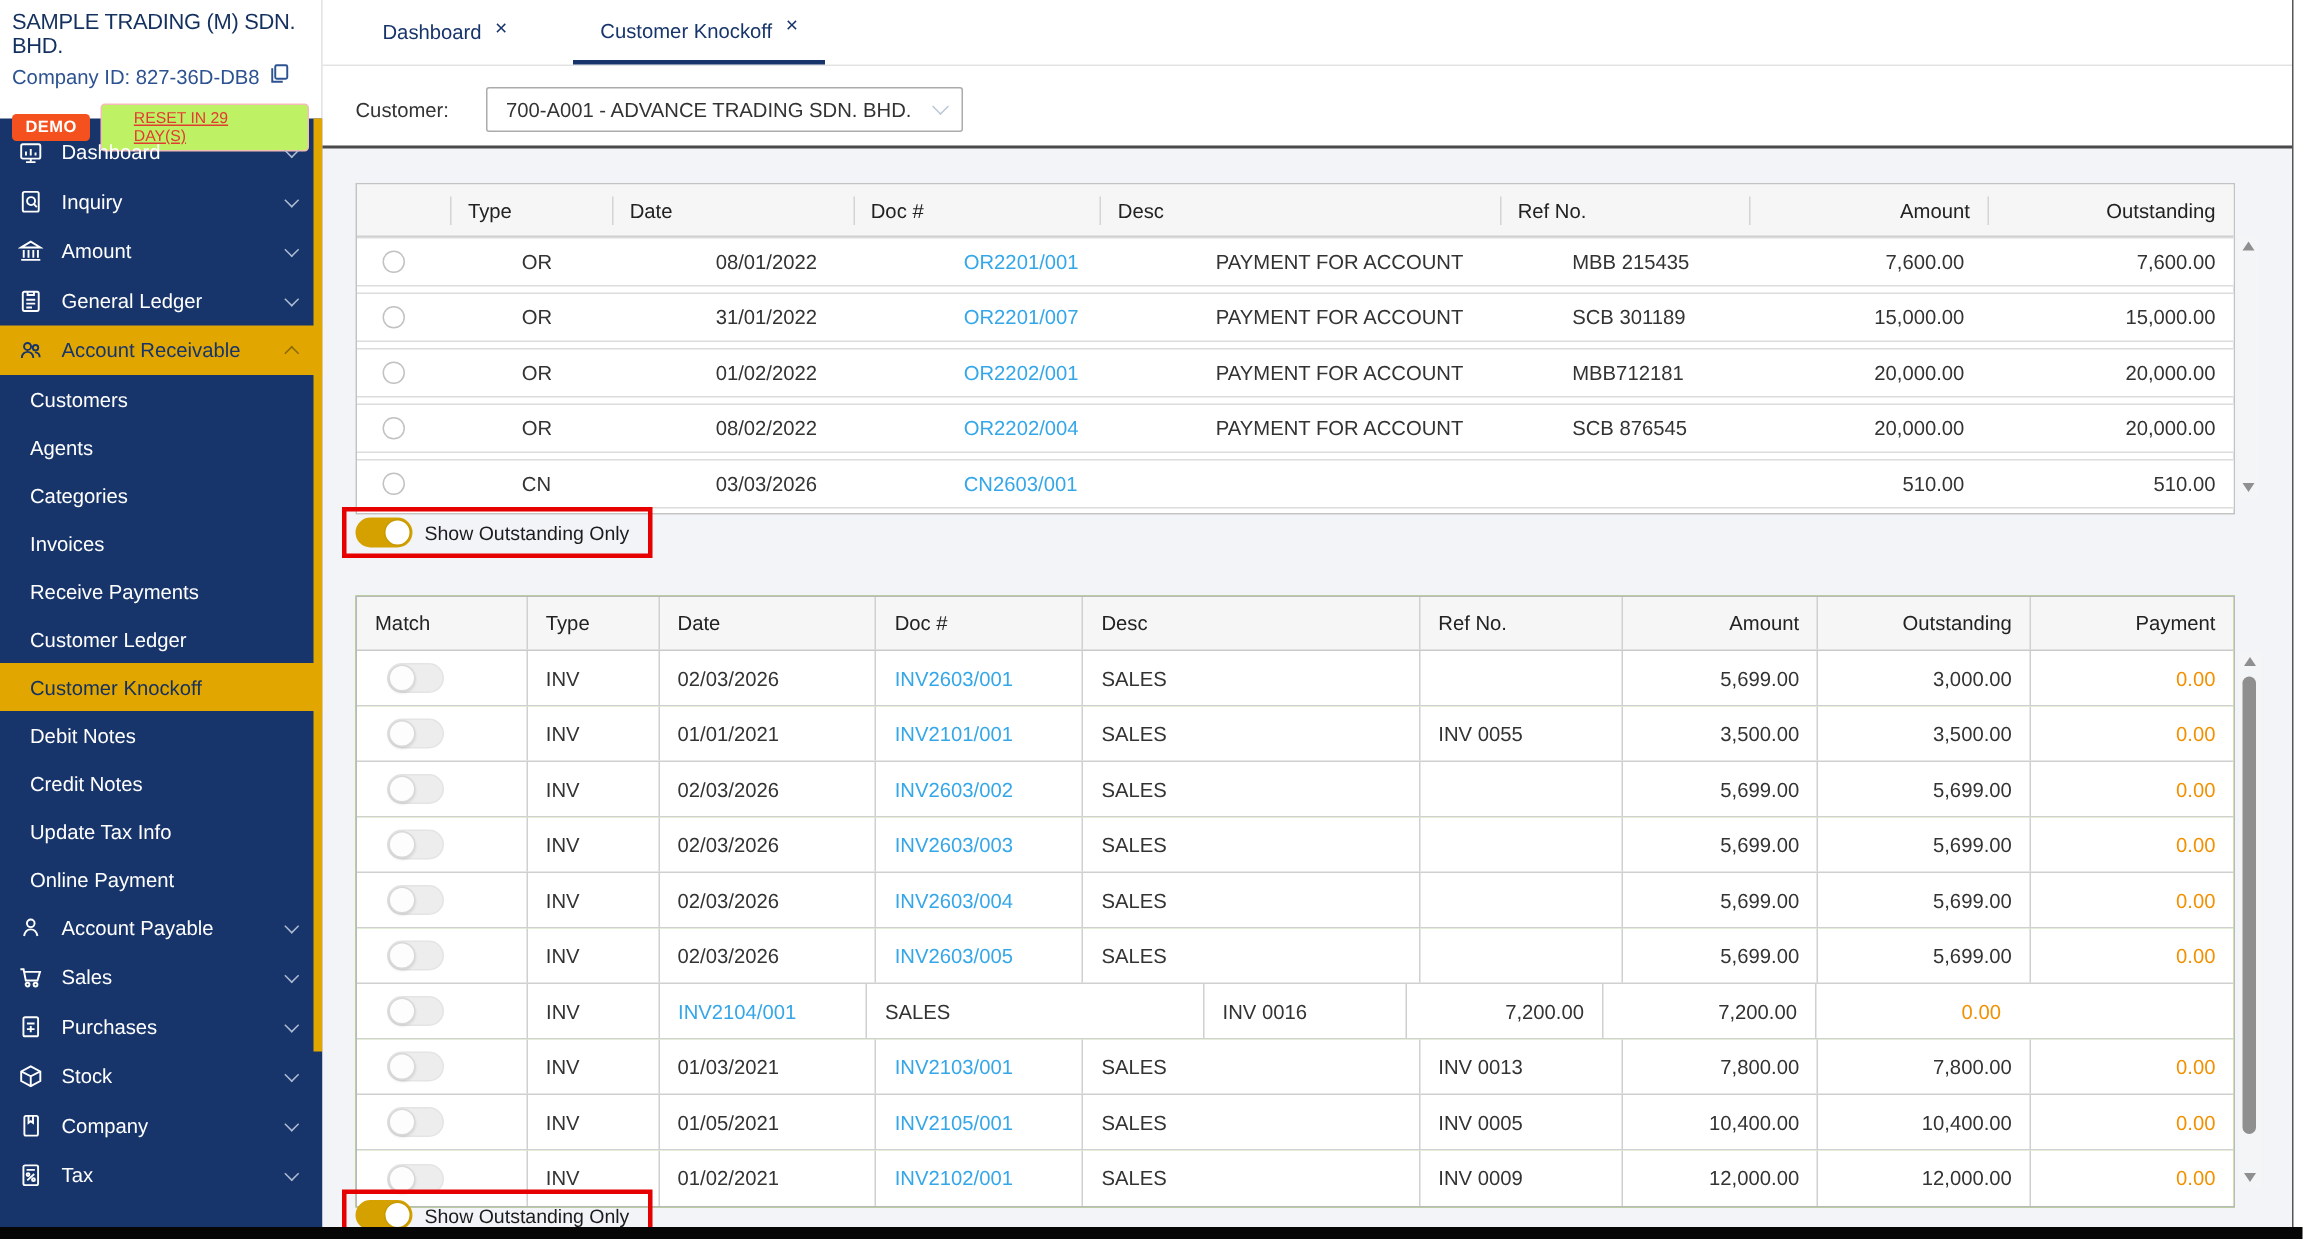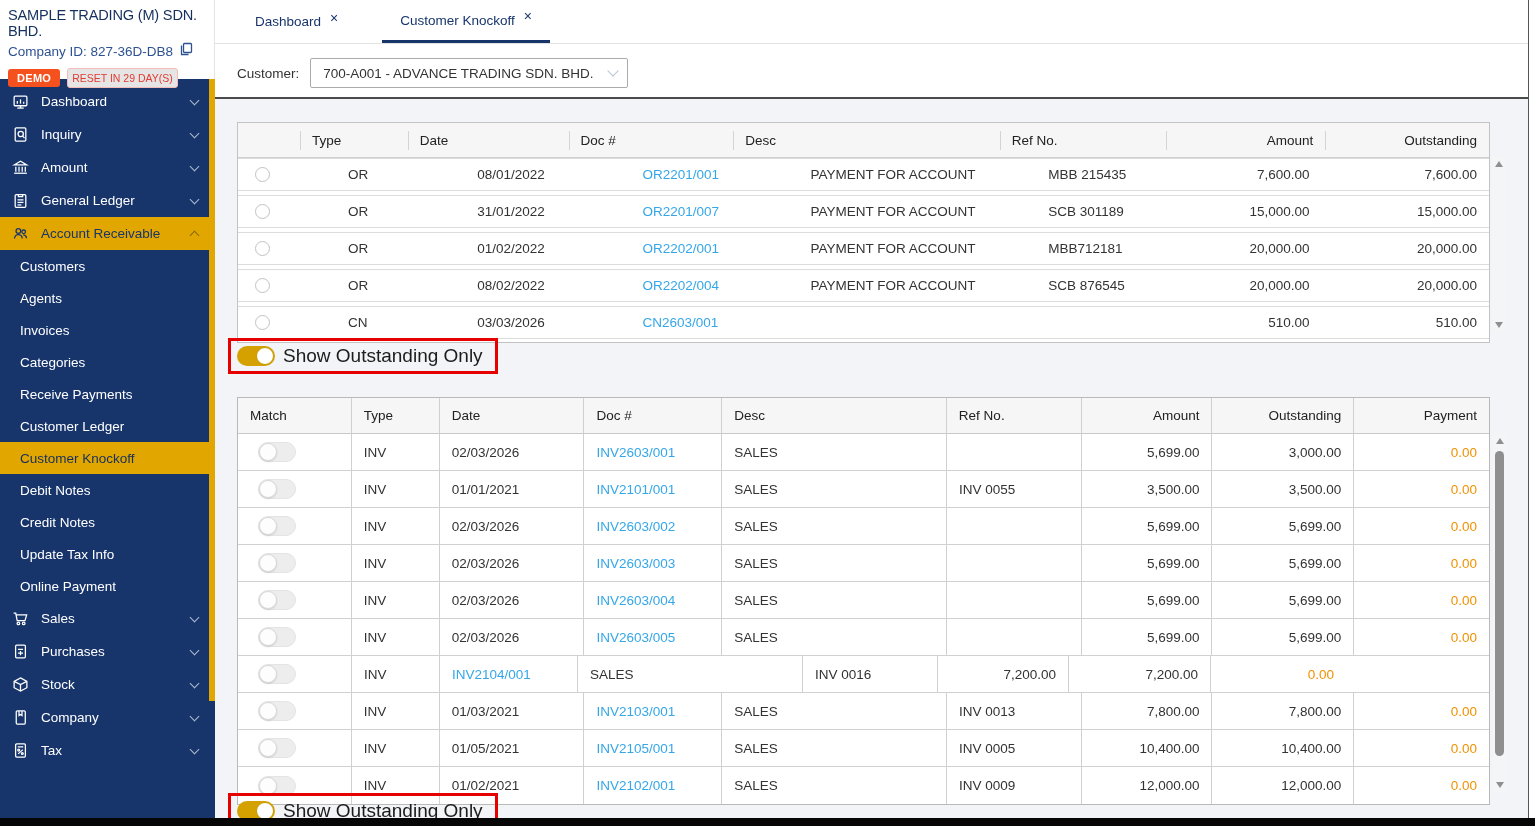--- a/index.html
+++ b/index.html
@@ -10,22 +10,22 @@
   
   .sidebar { position:absolute; left:0; top:0; width:215px; height:818px; background:#17356b; }
   .sb-header { position:absolute; left:0; top:0; width:215px; height:79px; background:#fff;
     border-right:1px solid #e4e4e4; padding:7px 8px 0 8px; }
   .company-name { font-size:14.6px; font-weight:400; color:#14305e; letter-spacing:-.2px; }
   .company-id-row { display:flex; align-items:center; gap:6px; margin-top:3px; }
   .company-id { font-size:13.5px; color:#2d5291; }
   .badges { display:flex; align-items:center; gap:7px; margin-top:8px; }
   .demo-badge { background:#f4511e; color:#fff; font-size:11px; font-weight:700;
     padding:3px 9px; border-radius:3px; letter-spacing:.3px; }
-  .reset-badge { background:#e5e5e5; color:#e23b31; font-size:10.5px;
-    border:1px solid #f3bcb8; padding:3px 4px; border-radius:3px; }
+  .reset-badge { background:#bef264; color:#e23b31; font-size:10.5px;
+    border:1px solid #f3bcb8; padding:3px 21px; border-radius:3px;text-decoration:underline; }
   .sb-menu { position:absolute; left:0; top:79px; width:215px; height:739px; padding-top:6px; }
   .menu-scrollthumb { position:absolute; right:0; top:0; width:6px; height:622px; background:#e2a600; }
   .mitem { height:33px; display:flex; align-items:center; padding:0 12px 0 8px; color:#fff; cursor:pointer; }
   .mitem.active { background:#e2a600; color:#17356b; }
   .micon { width:24px; display:flex; justify-content:center; }
   .micon svg { display:block; }
   .mlabel { margin-left:9px; font-size:13.5px; flex:1; white-space:nowrap; }
   .mchev { width:7px; height:7px; border-right:1.6px solid #aebbd2; border-bottom:1.6px solid #aebbd2;
     transform:rotate(45deg); margin-right:5px; margin-top:-3px; }
   .mitem.active .mchev { transform:rotate(-135deg); border-color:#8a6a00; margin-top:4px; }
@@ -34,21 +34,21 @@
   .sitem.active { background:#e2a600; color:#14305e; }
 
   
   .topbar { position:absolute; left:215px; top:0; width:1313px; height:97px; background:#fff; }
   .tabstrip { height:44px; border-bottom:1px solid #e3e3e3; display:flex; align-items:stretch; padding-left:22px; }
   .tab { display:flex; align-items:center; gap:9px; padding:0 18px; font-size:13.5px; color:#17356b;
     cursor:pointer; margin-right:26px; }
   .tab.active { border-bottom:3px solid #17356b; }
   .tab-close { position:relative; top:-4px; font-size:14px; color:#17356b; cursor:pointer; }
   .custrow { display:flex; align-items:center; padding:14px 0 0 22px; }
-  .cust-label { font-size:13.5px; color:#333; margin-right:11px; }
+  .cust-label { font-size:13.5px; color:#333; margin-right:25px; }
   .cust-select { width:318px; height:30px; border:1px solid #ababab; border-radius:2px; background:#fff;
     display:flex; align-items:center; padding:0 10px 0 12px; cursor:pointer; }
   .cust-value { font-size:13.5px; color:#333; flex:1; white-space:nowrap; overflow:hidden; }
   .sel-chev { width:8px; height:8px; border-right:1.6px solid #b9c6d6; border-bottom:1.6px solid #b9c6d6;
     transform:rotate(45deg); margin-top:-4px; }
 
   
   .main { position:absolute; left:215px; top:97px; width:1313px; height:721px; background:#f2f4f7;
     border-top:2px solid #4a4a4a; }
   .right-edge { position:absolute; left:1528px; top:0; width:7px; height:818px; background:#fff;
@@ -92,21 +92,21 @@
   
   .pill { width:38px; height:20px; border-radius:10px; position:relative; display:inline-block; cursor:pointer; flex:none; }
   .pill.on { background:#d5a100; }
   .pill.on .knob { position:absolute; right:1px; top:1px; width:18px; height:18px; border-radius:50%;
     background:#fff; border:1px solid #c79a00; }
   .pill.off { background:#ededed; border:1px solid #e4e4e4; }
   .pill.off .knob { position:absolute; left:0; top:0; width:18px; height:18px; border-radius:50%;
     background:#fdfdfd; border:1px solid #d9d9d9; box-shadow:0 1px 2px rgba(0,0,0,.12); }
   .toggle-box { position:absolute; display:flex; align-items:center; gap:8px;
     border:3px solid #e60000; padding:4px 12px 4px 6px; }
-  .toggle-label { font-size:19px; color:#1c1c1c; white-space:nowrap; }
+  .toggle-label { font-size:13px; color:#1c1c1c; white-space:nowrap; }
   .tb1 { left:13px; top:239px; }
   .tb2 { left:13px; top:694px; background:transparent; }
 
   
   .vstrip { position:absolute; width:14px; background:#f4f5f7; }
   .s1 { left:1277px; top:58px; height:175px; }
   .s2 { left:1278px; top:335px; height:358px; }
   .arr { position:absolute; left:50%; transform:translateX(-50%); width:0; height:0;
     border-left:4.5px solid transparent; border-right:4.5px solid transparent; cursor:pointer; }
   .arr.up { top:4px; border-bottom:6px solid #8f8f8f; }
@@ -203,24 +203,24 @@
         <span class="mchev"></span>
       </div>
 
       <div class="sitem">
         <span>Customers</span>
       </div>
         <div class="sitem">
         <span>Agents</span>
       </div>
         <div class="sitem">
+        <span>Categories</span>
+      </div>
+        <div class="sitem">
         <span>Invoices</span>
-      </div>
-        <div class="sitem">
-        <span>Categories</span>
       </div>
         <div class="sitem">
         <span>Receive Payments</span>
       </div>
         <div class="sitem">
         <span>Customer Ledger</span>
       </div>
         <div class="sitem active">
         <span>Customer Knockoff</span>
       </div>
@@ -230,20 +230,30 @@
         <div class="sitem">
         <span>Credit Notes</span>
       </div>
         <div class="sitem">
         <span>Update Tax Info</span>
       </div>
         <div class="sitem">
         <span>Online Payment</span>
       </div>
 
+      <div class="mitem">
+        <span class="micon">
+          <svg width="17" height="17" viewBox="0 0 16 16" fill="none" stroke="currentColor" stroke-width="1.2">
+            <circle cx="8" cy="5.2" r="2.4"></circle>
+              <path d="M3.8 13.2c.6-3 2.6-4.2 4.2-4.2s3.6 1.2 4.2 4.2"></path>
+          </svg>
+          </span>
+        <span class="mlabel">Account Payable</span>
+        <span class="mchev"></span>
+      </div>
       <div class="mitem">
         <span class="micon">
           <svg width="17" height="17" viewBox="0 0 16 16" fill="none" stroke="currentColor" stroke-width="1.2">
             <path d="M1.5 3h2l1.4 7h7.3l1.6-5.4H4.1"></path>
               <circle cx="6" cy="12.6" r="1.2"></circle>
               <circle cx="11" cy="12.6" r="1.2"></circle>
           </svg>
           </span>
         <span class="mlabel">Sales</span>
         <span class="mchev"></span>

